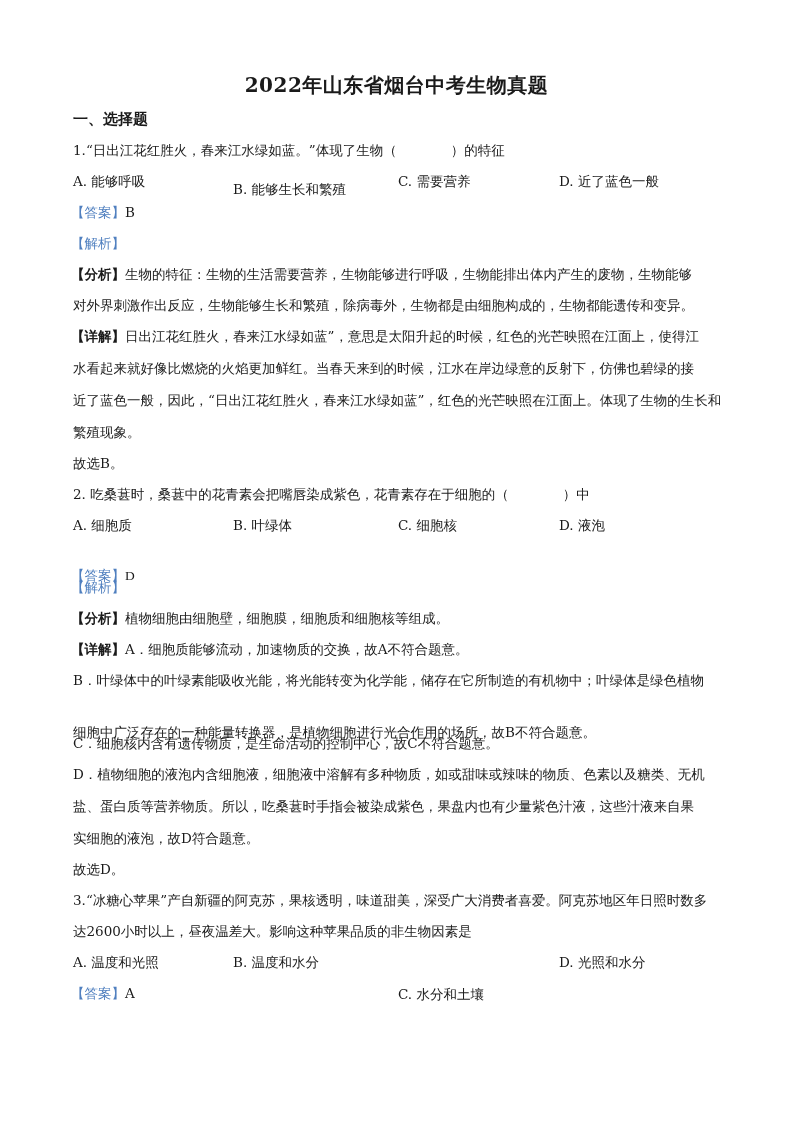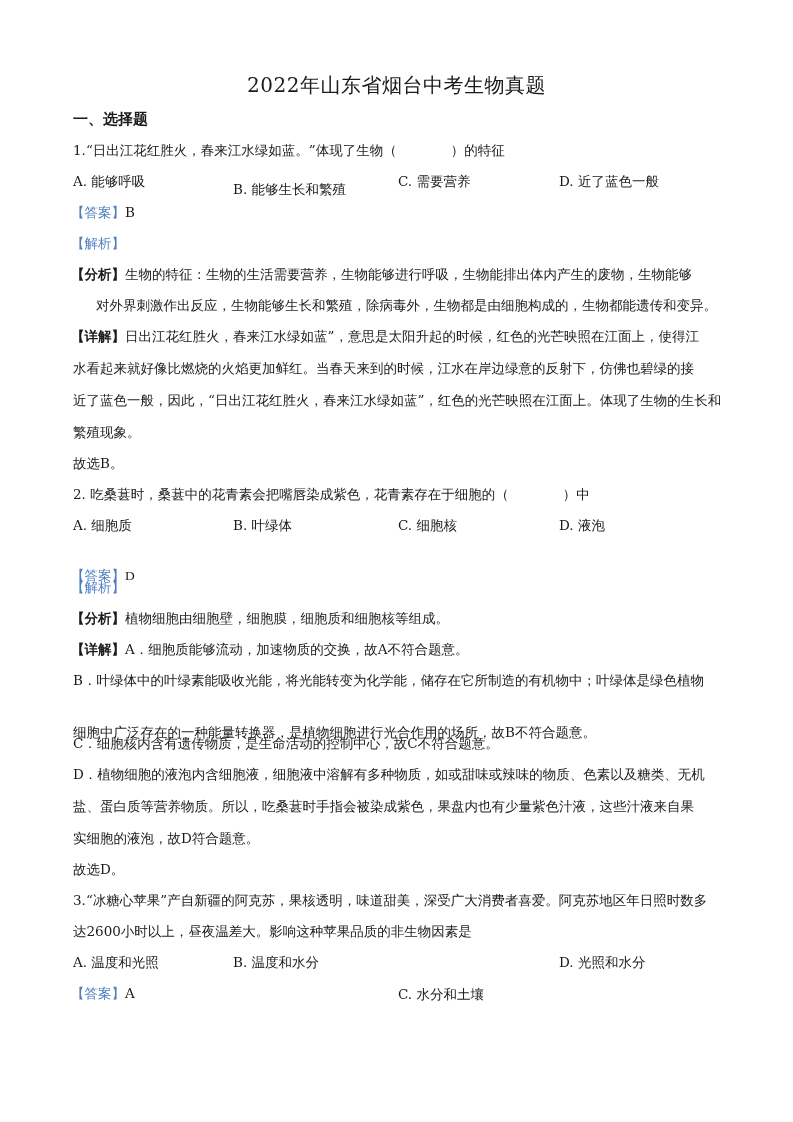--- a/index.html
+++ b/index.html
@@ -1,20 +1,20 @@
 <!DOCTYPE html>
 <html><head>
 <meta charset="utf-8">
 <style>
   html, body { margin: 0; padding: 0; background: #ffffff; }
   body { width: 793px; height: 1122px; position: relative; overflow: hidden;
          font-family: "DejaVu Serif", "Liberation Serif", serif; color: #1a1a1a; }
   .page { position: absolute; left: 0; top: 0; width: 793px; height: 1122px; }
   .title { position: absolute; top: 72px; left: 0; width: 793px; text-align: center;
-           font-size: 20px; font-weight: normal; letter-spacing: 0.5px; }
+           font-size: 20px; font-weight: bold; letter-spacing: 0.5px; }
   .line { position: absolute; left: 73px; font-size: 13.5px; white-space: nowrap; line-height: 18px; text-align: right; }
   .section { font-weight: bold; font-size: 15px; }
   .opt { position: absolute; font-size: 13.5px; white-space: nowrap; line-height: 18px; }
   .tag { color: #4f7fbf; }
   .tag-b { font-weight: bold; }
 </style>
 </head>
 <body>
 
 <div class="page">
@@ -29,21 +29,21 @@
   <div class="opt" style="top:172px;left:559px;">D. 近了蓝色一般</div>
 
   <div class="line" style="top:203px;left:71px;">
     <span class="tag">【答案】</span><span>B</span>
   </div>
   <div class="line tag" style="top:234px;left:71px;">【解析】</div>
 
   <div class="line" style="top:265px;left:71px;">
     <span class="tag-b">【分析】</span><span>生物的特征：生物的生活需要营养，生物能够进行呼吸，生物能排出体内产生的废物，生物能够</span>
   </div>
-  <div class="line" style="top:296px;margin-left:23px;">对外界刺激作出反应，生物能够生长和繁殖，除病毒外，生物都是由细胞构成的，生物都能遗传和变异。</div>
+  <div class="line" style="top:296px;">对外界刺激作出反应，生物能够生长和繁殖，除病毒外，生物都是由细胞构成的，生物都能遗传和变异。</div>
 
   <div class="line" style="top:327px;left:71px;">
     <span class="tag-b">【详解】</span><span>日出江花红胜火，春来江水绿如蓝”，意思是太阳升起的时候，红色的光芒映照在江面上，使得江</span>
   </div>
   <div class="line" style="top:359px;">水看起来就好像比燃烧的火焰更加鲜红。当春天来到的时候，江水在岸边绿意的反射下，仿佛也碧绿的接</div>
   <div class="line" style="top:391px;">近了蓝色一般，因此，“日出江花红胜火，春来江水绿如蓝”，红色的光芒映照在江面上。体现了生物的生长和</div>
   <div class="line" style="top:423px;">繁殖现象。</div>
   <div class="line" style="top:454px;">故选B。</div>
 
   <div class="line" style="top:485px;">2. 吃桑葚时，桑葚中的花青素会把嘴唇染成紫色，花青素存在于细胞的（　　　　）中</div>

